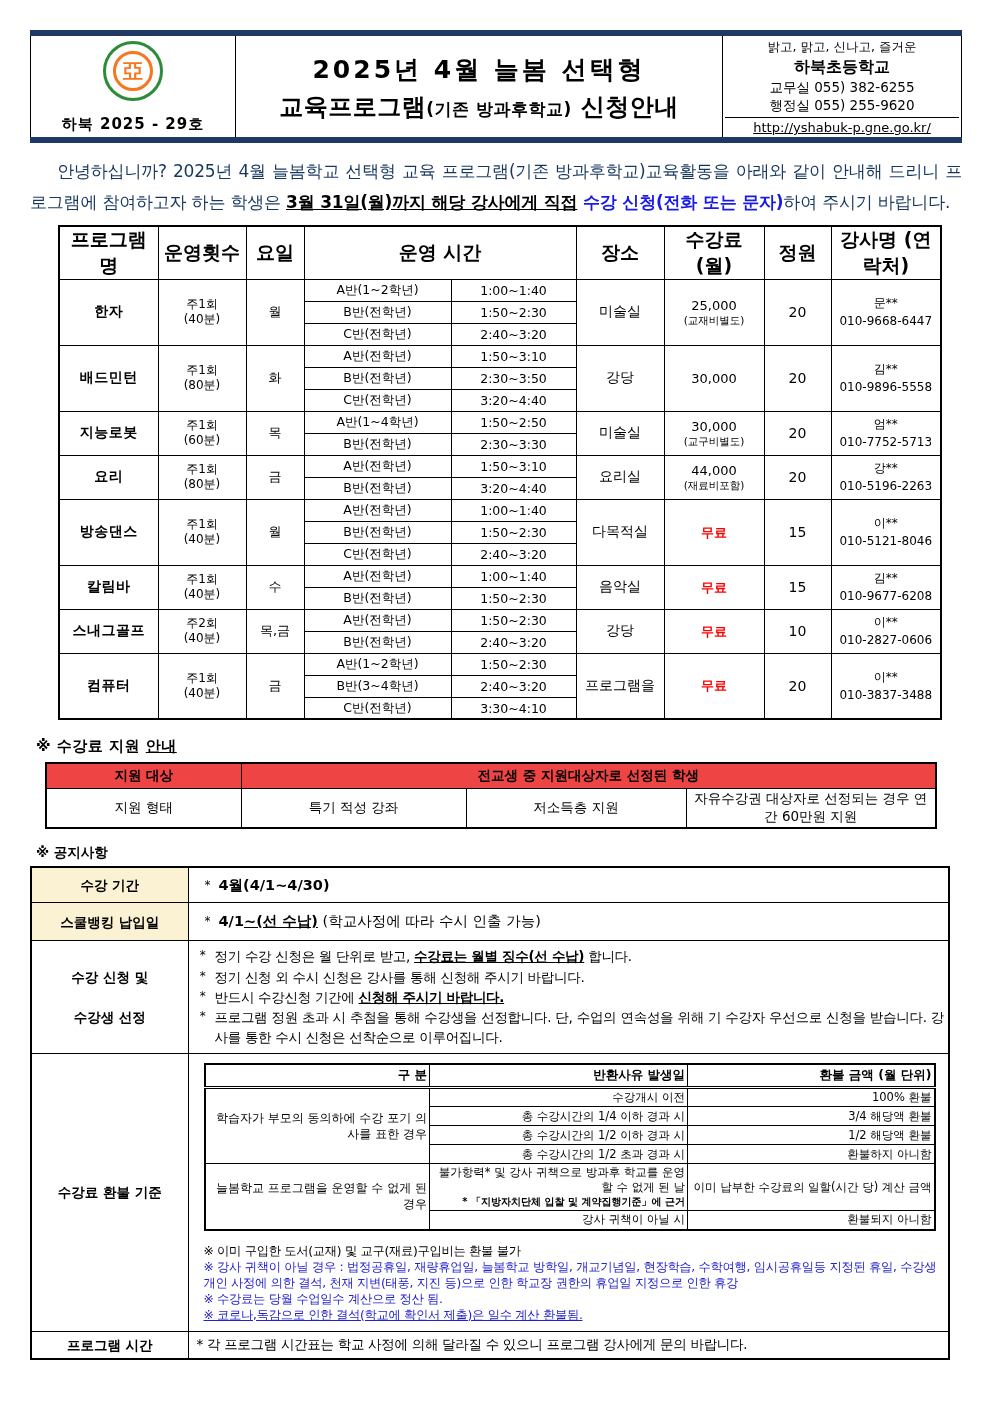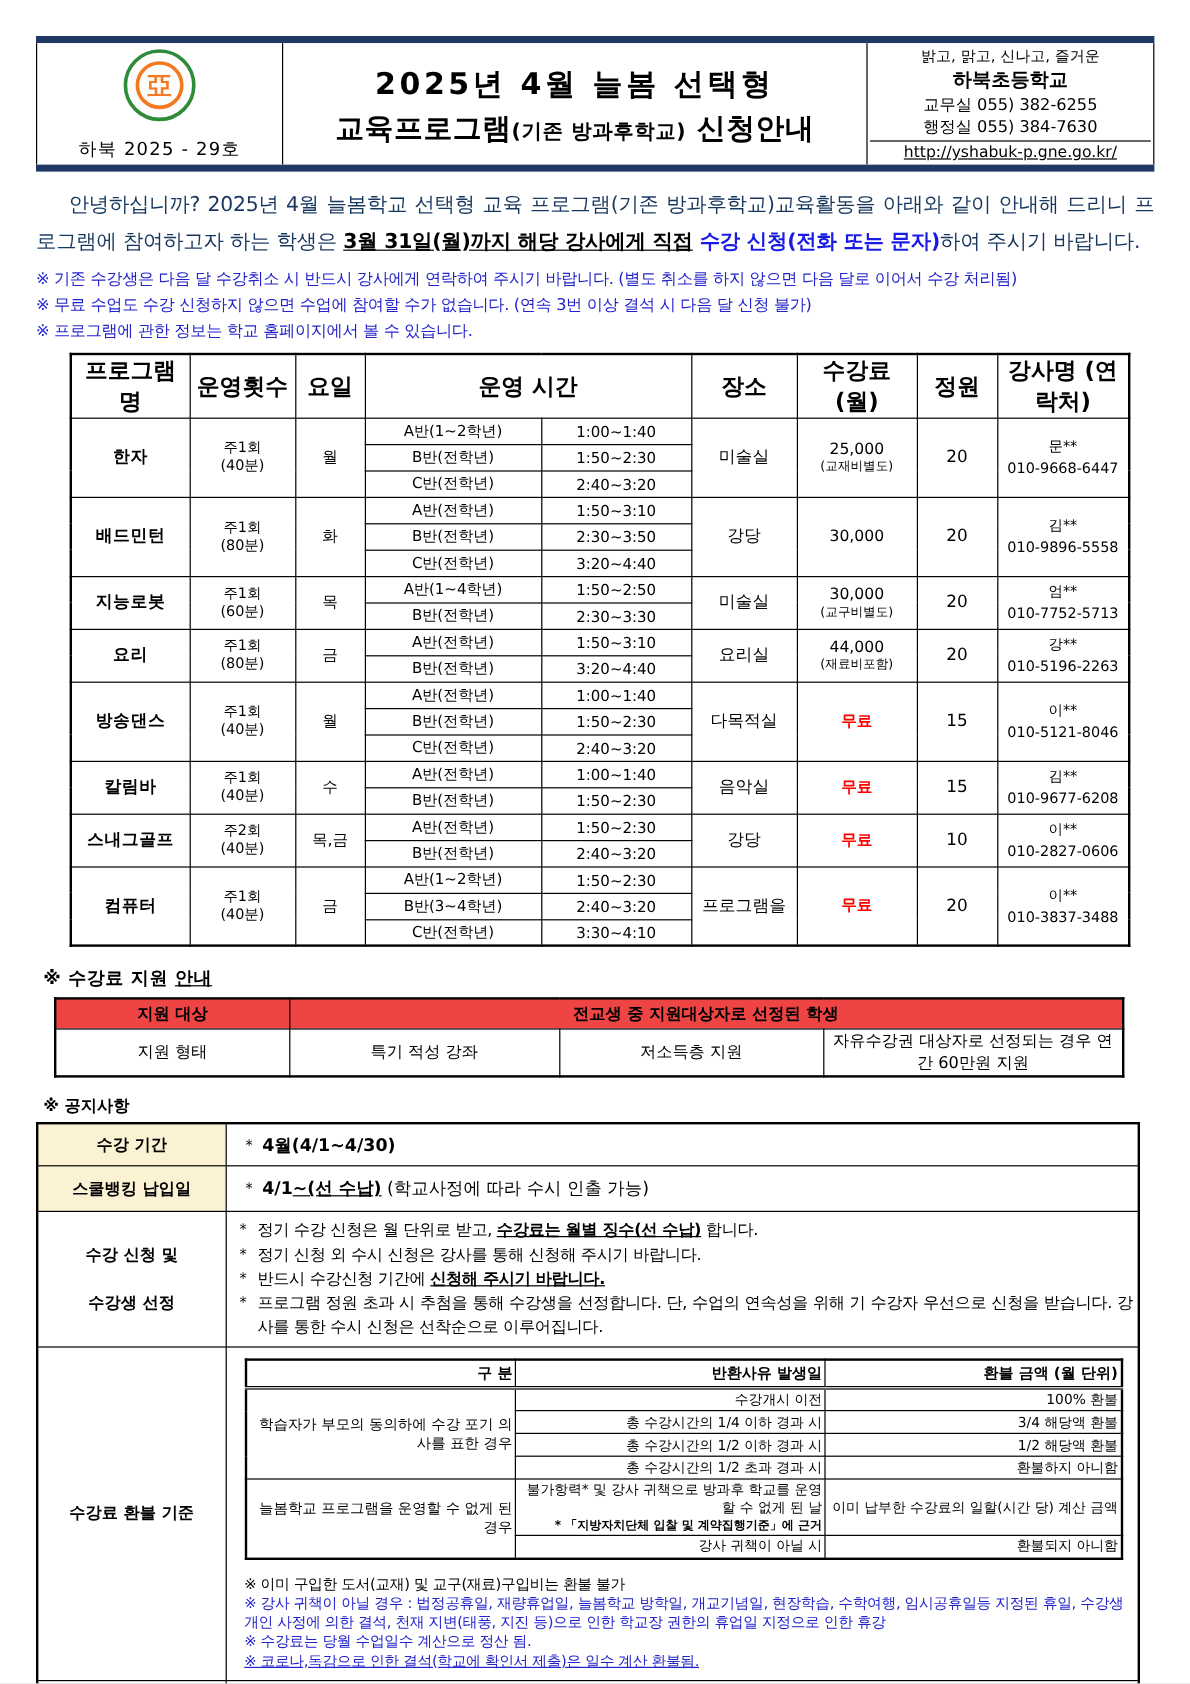--- a/index.html
+++ b/index.html
@@ -14,21 +14,21 @@
     overflow: hidden;
   }
   .page { padding: 0 30px; }
 
   
   .header-band { margin-top: 30px; border-top: 6px solid #1F3864; border-bottom: 6px solid #1F3864; }
   .header-row { display: flex; border-left: 1px solid #000; border-right: 1px solid #000; background:#fff; }
   .h-left { width: 205px; border-right: 1px solid #000; display:flex; flex-direction:column; align-items:center; justify-content:space-between; padding: 5px 0 2px; }
   .logo { width: 60px; height: 60px; border-radius: 50%; border: 3px solid #2e8b3a; display:flex; align-items:center; justify-content:center; background:#fdfdfd; }
   .logo-inner { width: 40px; height: 40px; border-radius:50%; border: 3px solid #f4781f; color:#f4781f; display:flex; align-items:center; justify-content:center; font-size: 20px; font-weight: bold; }
-  .doc-no { font-size: 15px; letter-spacing: 1px; padding-bottom: 1px; }
+  .doc-no { font-size: 15px; letter-spacing: 1px; padding-bottom: 1px; font-weight: bold; }
   .h-center { flex: 1; border-right: 1px solid #000; text-align:center; padding: 5px 4px 3px; display:flex; flex-direction:column; justify-content:center; }
   .title1 { font-size: 25px; font-weight: bold; letter-spacing: 3px; }
   .title2 { font-size: 24px; font-weight: bold; margin-top: 5px; letter-spacing: 0.5px; }
   .title2 .paren { font-size: 17px; }
   .h-right { width: 238px; text-align:center; padding: 3px 2px 0; display:flex; flex-direction:column; justify-content:space-between; }
   .slogan { font-size: 12.5px; }
   .school { font-size: 16px; font-weight: bold; margin: 1px 0; }
   .tel { font-size: 13.5px; }
   .url { font-size: 13px; text-decoration: underline; border-top: 1px solid #000; margin-top: 2px; padding: 2px 0; color:#000; cursor:pointer; }
 
@@ -105,33 +105,28 @@
         <div class="doc-no">하북 2025 - 29호</div>
       </div>
       <div class="h-center">
         <div class="title1">2025년 4월 늘봄 선택형</div>
         <div class="title2"><span>교육프로그램</span><span class="paren">(기존 방과후학교)</span><span> 신청안내</span></div>
       </div>
       <div class="h-right">
         <div class="slogan">밝고, 맑고, 신나고, 즐거운</div>
         <div class="school">하북초등학교</div>
         <div class="tel">교무실 055) 382-6255</div>
-        <div class="tel">행정실 055) 384-7630</div>
+        <div class="tel">행정실 055) 255-9620</div>
         <div class="url">http://yshabuk-p.gne.go.kr/</div>
       </div>
     </div>
   </div>
 
   <div class="intro"><span>안녕하십니까? 2025년 4월 늘봄학교 선택형 교육 프로그램(기존 방과후학교)교육활동을 아래와 같이 안내해 드리니 프로그램에 참여하고자 하는 학생은 </span><span class="intro-underline">3월 31일(월)까지 해당 강사에게 직접</span><span class="intro-blue"> 수강 신청</span><span class="intro-blue">(전화 또는 문자)</span><span>하여 주시기 바랍니다.</span></div>
 
-  <div class="intro-notes" id="intro-notes">
-      <div>※ 기존 수강생은 다음 달 수강취소 시 반드시 강사에게 연락하여 주시기 바랍니다. (별도 취소를 하지 않으면 다음 달로 이어서 수강 처리됨)</div>
-      <div>※ 무료 수업도 수강 신청하지 않으면 수업에 참여할 수가 없습니다. (연속 3번 이상 결석 시 다음 달 신청 불가)</div>
-      <div>※ 프로그램에 관한 정보는 학교 홈페이지에서 볼 수 있습니다.</div>
-    </div>
 
   <table class="program-table">
     <colgroup>
       <col style="width:99px">
         <col style="width:88px">
         <col style="width:58px">
       <col style="width:147px">
         <col style="width:125px">
         <col style="width:88px">
       <col style="width:100px">

